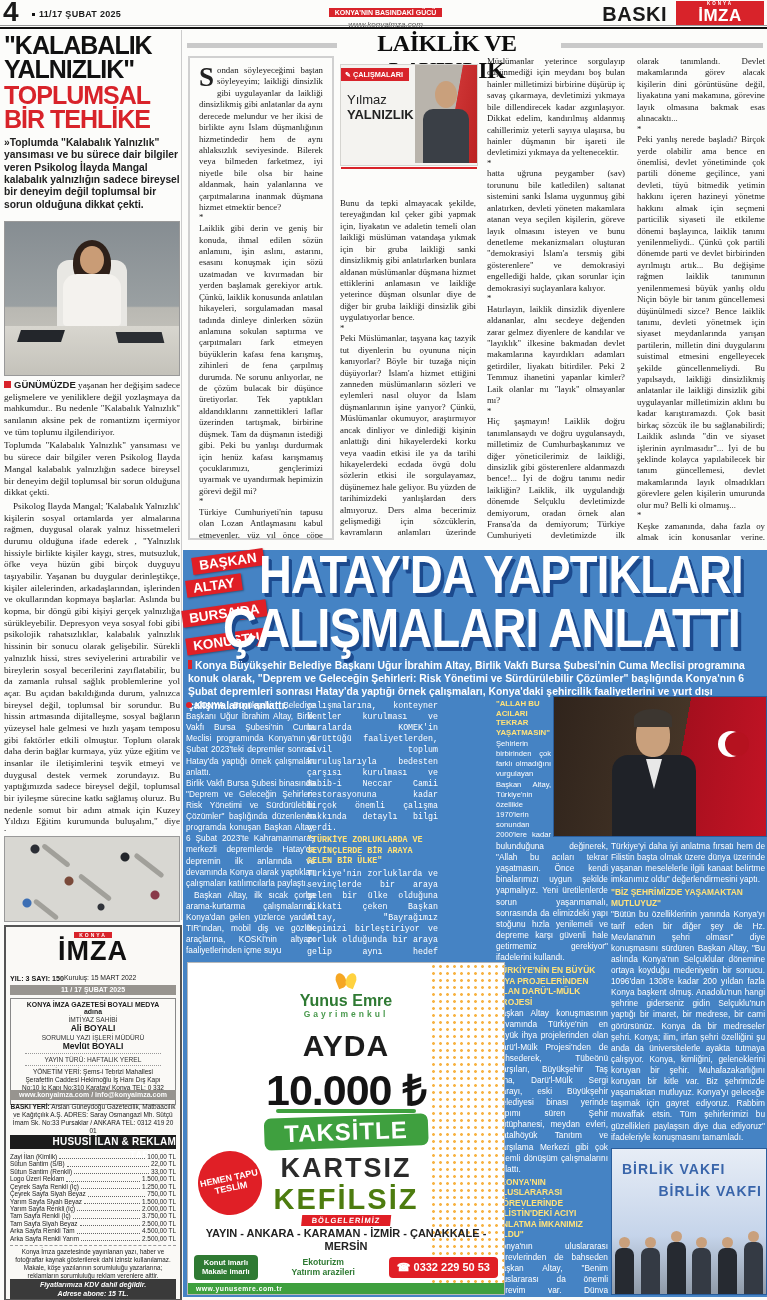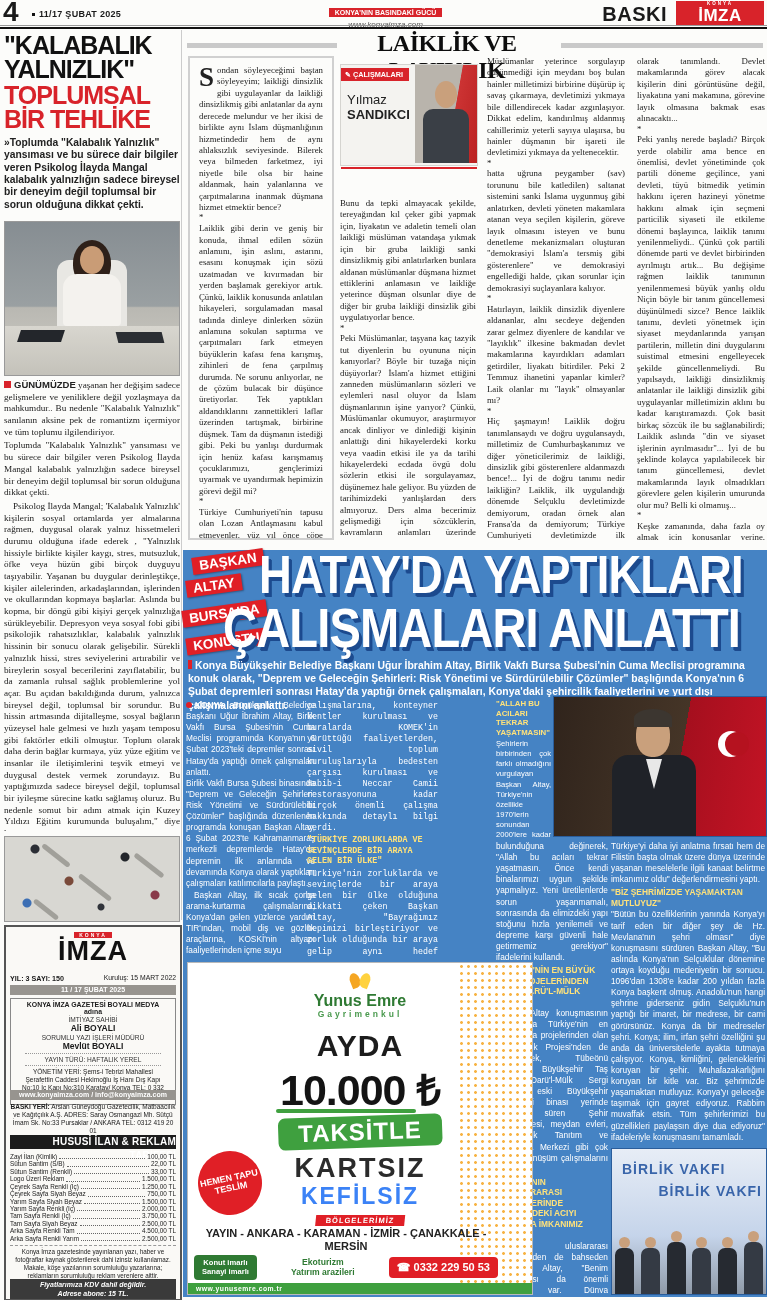--- a/index.html
+++ b/index.html
@@ -48,21 +48,21 @@
     radial-gradient(circle 5px at 120px 20px,#23262b 4px,transparent 5px),
     radial-gradient(circle 5px at 150px 58px,#8a3a4a 4px,transparent 5px),
     radial-gradient(circle 4px at 96px 70px,#30333a 3px,transparent 4px);}
   .streak{position:absolute;height:5px;background:rgba(60,58,52,.35);transform:rotate(38deg);border-radius:3px;}
   
   .kunye{left:4px;top:925px;width:174px;height:372px;border:2px solid #555;background:#faf9f6;font-size:7px;}
   .k-in{position:absolute;left:4px;right:4px;}
   .k-logo{top:4px;text-align:center;}
   .k-logo .tag{display:inline-block;background:#d8232a;color:#fff;font-size:5px;font-weight:700;letter-spacing:2px;padding:0 5px;}
   .k-logo .imza{display:block;font-size:27px;font-weight:900;letter-spacing:1px;line-height:1;color:#111;}
-  .k-row{top:47px;display:flex;justify-content:space-between;font-size:6.8px;}
+  .k-row{top:47px;display:flex;justify-content:flex-start;font-size:6.8px;}
   .k-row b{font-size:7.2px;}
   .k-bar{background:#97948f;color:#fff;font-weight:700;text-align:center;font-size:7px;line-height:10px;height:10px;}
   .k-bar1{top:58px;}
   .k-box{top:71px;border:1px solid #888;text-align:center;padding:2px 8px 3px;}
   .k-box .sep{border-top:1px dotted #999;margin:2px 6px;}
   .k-owner{font-weight:700;font-size:6.9px;}
   .k-lbl{font-size:6.6px;color:#333;margin-top:1px;}
   .k-name{font-weight:900;font-size:8.5px;}
   .k-yon{font-size:6.5px;line-height:1.25;}
   .k-bar2{top:163px;}
@@ -126,37 +126,37 @@
   .al-cres{position:absolute;right:22px;top:34px;width:26px;height:26px;border-radius:50%;background:#fff;}
   .al-cres::after{content:"";position:absolute;left:7px;top:1px;width:24px;height:24px;border-radius:50%;background:#b5121f;}
   .ph-group{position:absolute;left:428px;top:598px;width:154px;height:145px;border:1px solid #2a5d9b;background:linear-gradient(#e7edf6 0%,#c5d4ea 60%,#8f9aa8 100%);}
   .gw{position:absolute;font-weight:900;color:#1d4f9e;font-size:14px;letter-spacing:1px;opacity:.85;}
   .figs{position:absolute;left:0;bottom:0;width:100%;display:flex;justify-content:space-around;align-items:flex-end;height:62px;}
   .fig{width:19px;height:46px;background:#262a31;border-radius:7px 7px 0 0;position:relative;}
   .fig::before{content:"";position:absolute;top:-11px;left:4px;width:11px;height:11px;border-radius:50%;background:#c9a07c;}
   .fig:nth-child(2n){background:#343a44;}
   .fig:nth-child(3n){height:52px;}
   
-  .ad{position:absolute;left:4px;top:412px;width:316px;height:331px;background:#fff;border:1px solid #b9b9b9;overflow:hidden;padding-left:28px;}
+  .ad{position:absolute;left:4px;top:412px;width:316px;height:331px;background:#fff;border:1px solid #b9b9b9;overflow:hidden;}
   .ad-dots{position:absolute;right:0;top:0;width:74px;height:100%;
            background:radial-gradient(circle 1.3px,#f5a623 1.2px,transparent 1.6px);background-size:7px 7px;opacity:.85;}
   .ad-logo{position:absolute;left:0;top:10px;width:100%;text-align:center;line-height:1.05;}
   .leaf{position:relative;display:inline-block;width:22px;height:16px;}
   .leaf i{position:absolute;width:10px;height:15px;border-radius:50% 50% 50% 0;}
   .leaf i.l1{left:1px;background:#f5a623;transform:rotate(-22deg);}
   .leaf i.l2{left:11px;background:#ffd23f;transform:rotate(22deg) scaleX(-1);}
   .ad-brand1{display:block;color:#2f7a33;font-size:16px;font-weight:800;}
   .ad-brand2{display:block;color:#4a9a4e;font-size:8.5px;font-weight:700;letter-spacing:3px;}
   .ad-ayda{position:absolute;left:0;top:66px;width:100%;text-align:center;font-size:30px;font-weight:900;color:#1c1c1c;letter-spacing:1px;}
   .ad-amount{position:absolute;left:0;top:96px;width:100%;text-align:center;font-size:43px;font-weight:900;color:#141414;letter-spacing:-1px;}
   .ad-underline{position:absolute;left:88px;top:146px;width:140px;height:4px;background:#3fa03f;border-radius:2px;}
   .ad-taksit{position:absolute;left:50%;top:153px;transform:translateX(-50%) rotate(-2deg);background:#3fa03f;color:#fff;
              font-size:24px;font-weight:900;padding:2px 20px;border-radius:7px;letter-spacing:1px;}
   .ad-kartsiz{position:absolute;left:0;top:190px;width:100%;text-align:center;font-size:27px;font-weight:900;color:#2b2b2b;letter-spacing:2px;}
-  .ad-kefilsiz{position:absolute;left:0;top:220px;width:100%;text-align:center;font-size:23px;font-weight:900;color:#3b82f6;letter-spacing:2px;}
+  .ad-kefilsiz{position:absolute;left:0;top:220px;width:100%;text-align:center;font-size:29px;font-weight:900;color:#4d7c0f;letter-spacing:2px;}
   .ad-stamp{position:absolute;left:10px;top:188px;width:64px;height:64px;border-radius:50%;background:#e01f26;color:#fff;
             font-size:9px;font-weight:800;display:flex;align-items:center;justify-content:center;text-align:center;
             transform:rotate(-12deg);line-height:1.15;padding:2px;box-sizing:border-box;}
   .ad-reg-tag{position:absolute;left:50%;top:252px;transform:translateX(-50%) skewX(-6deg);background:#e01f26;color:#fff;
               font-size:7.5px;font-weight:800;padding:1px 10px;letter-spacing:1px;}
   .ad-regions{position:absolute;left:8px;top:264px;width:300px;text-align:center;font-size:11px;font-weight:900;color:#222;line-height:1.15;}
   .ad-bottom{position:absolute;left:6px;top:292px;width:304px;display:flex;justify-content:space-between;align-items:center;}
   .ad-b1{background:#2f7a33;color:#fff;font-size:7.6px;font-weight:700;text-align:center;border-radius:4px;padding:3px 8px;line-height:1.25;}
   .ad-b2{color:#2f7a33;font-size:8.6px;font-weight:800;text-align:center;line-height:1.2;}
   .ad-b3{background:#e01f26;color:#fff;font-size:11px;font-weight:800;border-radius:4px;padding:4px 8px;white-space:nowrap;}
@@ -315,21 +315,21 @@
     <div class="abs opcol op1">
         <p>Sondan söyleyeceğimi baştan söyleyeyim; laikliği dinsizlik gibi uygulayanlar da laikliği dinsizlikmiş gibi anlatanlar da aynı derecede melundur ve her ikisi de birlikte aynı İslam düşmanlığının hizmetindedir hem de aynı ahlaksızlık seviyesinde. Bilerek veya bilmeden farketmez, iyi niyetle bile olsa bir haine aldanmak, hain yalanlarına ve çarpıtmalarına inanmak düşmana hizmet etmektir bence?</p>
         <p>Laiklik gibi derin ve geniş bir konuda, ihmal edilen sözün anlamını, işin aslını, astarını, esasını konuşmak için sözü uzatmadan ve kıvırmadan bir yerden başlamak gerekiyor artık. Çünkü, laiklik konusunda anlatılan hikayeleri, sorgulamadan masal tadında dinleye dinlerken sözün anlamına sokulan saptırma ve çarpıtmaları fark etmeyen büyüklerin kafası fena karışmış, zihinleri de fena çarpılmış durumda. Ne sorunu anlıyorlar, ne de çözüm bulacak bir düşünce üretiyorlar. Tek yaptıkları aldandıklarını zannettikleri laflar üzerinden tartışmak, birbirine düşmek. Tam da düşmanın istediği gibi. Peki bu yanlışı durdurmak için henüz kafası karışmamış çocuklarımızı, gençlerimizi uyarmak ve uyandırmak hepimizin görevi değil mi?</p>
         <p>Türkiye Cumhuriyeti'nin tapusu olan Lozan Antlaşmasını kabul etmeyenler, yüz yıl önce çöpe atılan Sevr projesini devam ettirmeye çalışıyorlar ve Türkiye'yi istedikleri şekilde parçalamak için müttefikleri ile birlikte, Türkiye'de karşılaştıkları milliyetçi-devletçi direncin, laiklik anlayışından beslenen tam bağımsızlık damarını kurutmanın yollarını arıyorlar</p>
       </div>
 
     <div class="abs authbox">
       <div class="auth-tag"><span class="pen">✎</span><span>ÇALIŞMALARI</span></div>
       <div class="auth-name">
         <span>Yılmaz</span>
-        <b>SANDIKCI</b>
+        <b>YALNIZLIK</b>
       </div>
       <div class="auth-photo">
         <div class="auth-suit"></div>
         <div class="auth-face"></div>
       </div>
       <div class="auth-rule"></div>
     </div>
 
     <div class="abs opcol op2">
         <p>Bunu da tepki almayacak şekilde, tereyağından kıl çeker gibi yapmak için, liyakatın ve adaletin temeli olan laikliği müslüman vatandaşa yıkmak için bir gruba laikliği sanki dinsizlikmiş gibi anlatırlarken bunlara aldanan müslümanlar düşmana hizmet ettiklerini anlamasın ve laikliğe yeterince düşman olsunlar diye de diğer bir gruba laikliği dinsizlik gibi uygulatıyorlar bence.</p>
@@ -419,21 +419,21 @@
       <div class="ad-underline"></div>
       <div class="ad-taksit">TAKSİTLE</div>
       <div class="ad-kartsiz">KARTSIZ</div>
       <div class="ad-kefilsiz">KEFİLSİZ</div>
       <div class="ad-stamp">HEMEN TAPU TESLİM</div>
       <div class="ad-reg-tag">BÖLGELERİMİZ</div>
       <div class="ad-regions">YAYIN - ANKARA - KARAMAN - İZMİR - ÇANAKKALE - MERSİN</div>
       <div class="ad-bottom">
         <div class="ad-b1">
           <div>Konut imarlı</div>
-            <div>Sanayi imarlı</div>
+            <div>Makale imarlı</div>
         </div>
         <div class="ad-b2">
           <div>Ekoturizm</div>
             <div>Yatırım arazileri</div>
         </div>
         <div class="ad-b3"><span>☎</span> <span>0332 229 50 53</span></div>
       </div>
       <div class="ad-web">www.yunusemre.com.tr</div>
     </div>
   </div>

